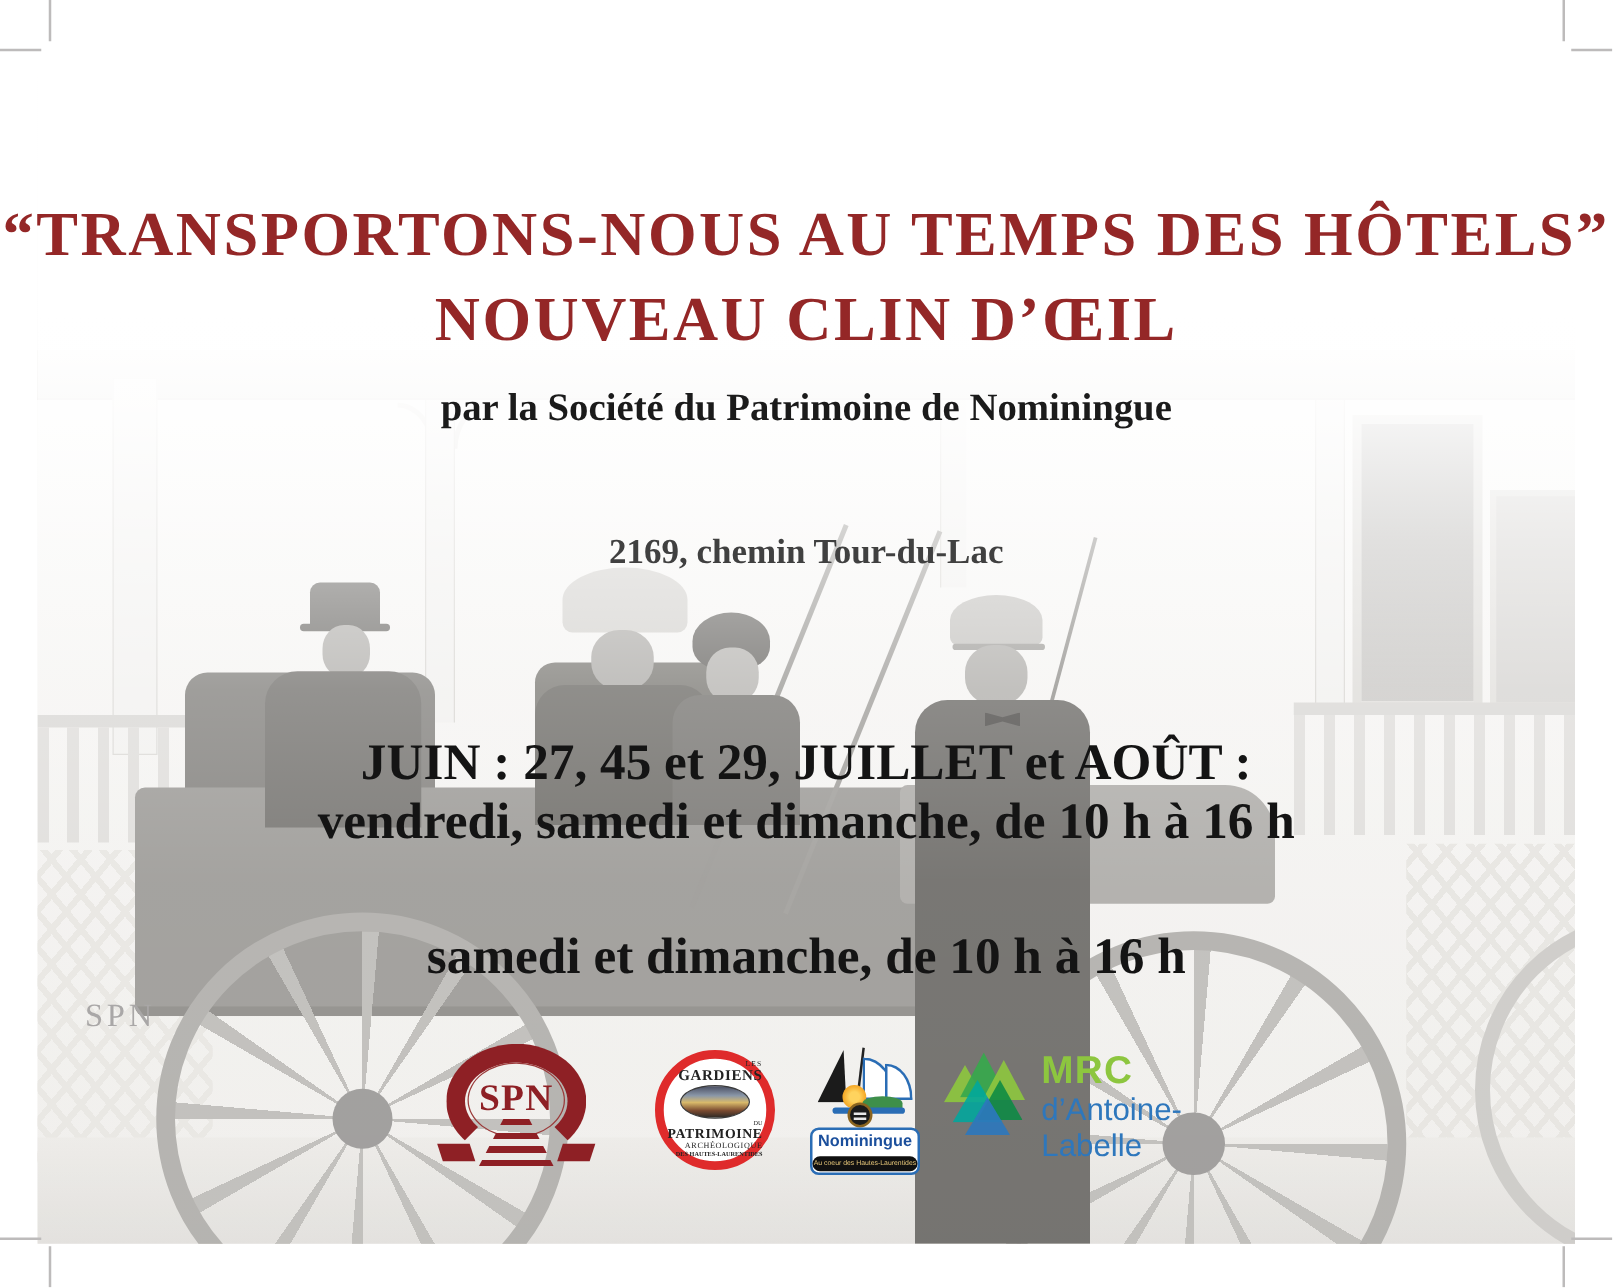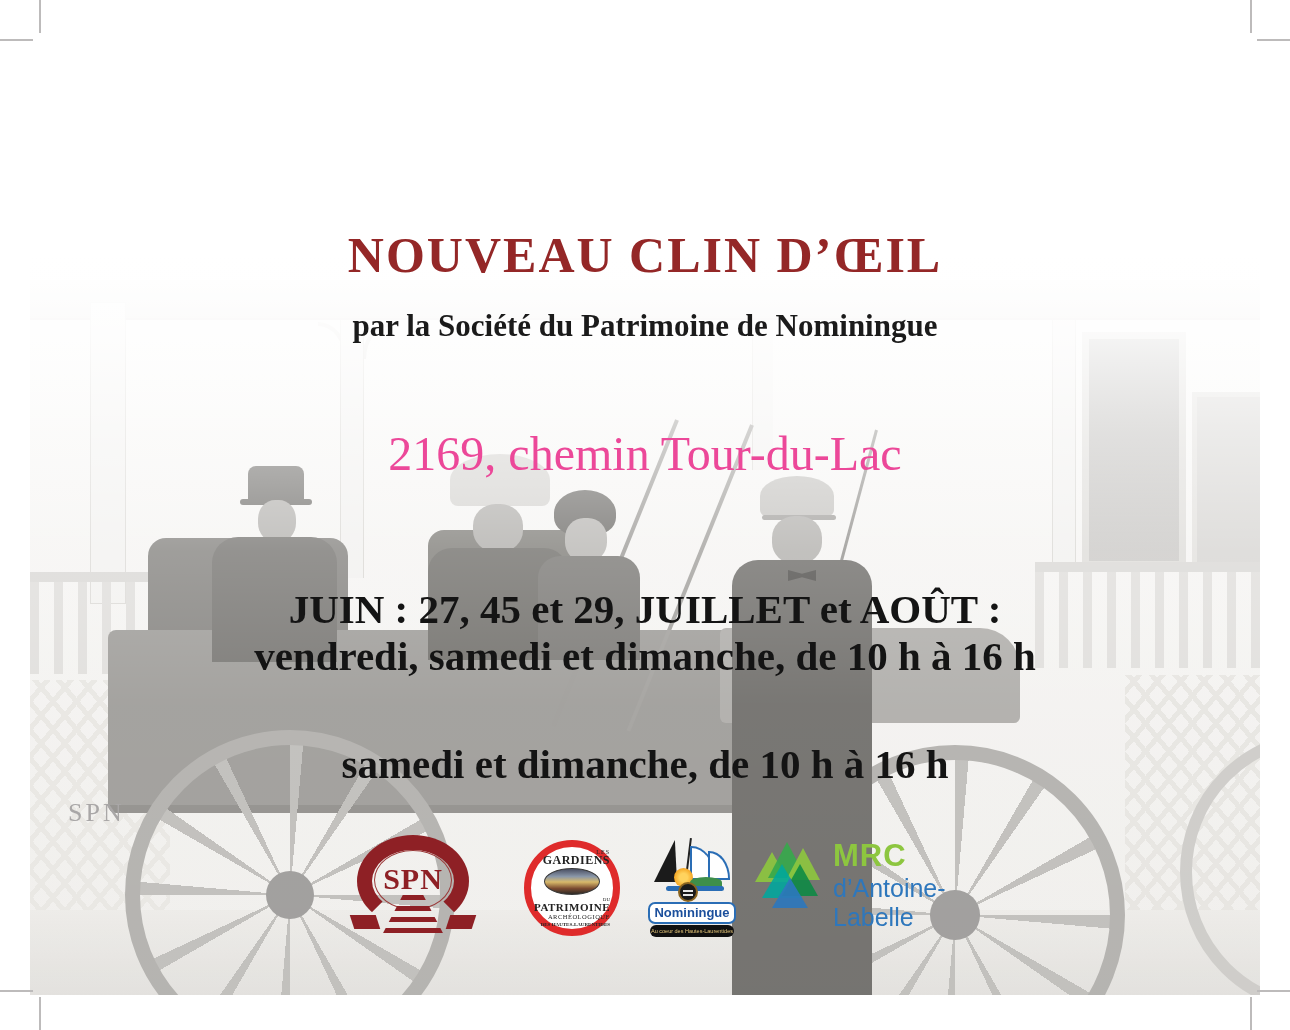--- a/index.html
+++ b/index.html
@@ -73,21 +73,21 @@
                  rgba(255,255,255,.6) 42%,rgba(255,255,255,.34) 54%,rgba(255,255,255,.22) 70%,rgba(255,255,255,.2) 100%);}
 
   
   .txt{position:absolute;left:0;width:100%;text-align:center;z-index:3;}
   .title{font-weight:bold;font-size:50px;letter-spacing:2px;line-height:55px;color:#942727;}
   .title1{top:160px;}
   .title2{top:228px;}
   .byline{top:308px;font-weight:bold;font-size:31px;color:#1b1b1b;}
   .expo{top:376px;font-weight:bold;font-size:41px;color:#1b1b1b;}
   .venue{font-family:"Liberation Sans",sans-serif;font-weight:bold;font-size:47px;color:#e6242b;letter-spacing:1px;margin-left:10px;position:relative;top:1px;}
-  .address{top:426px;font-size:48px;font-weight:normal;color:#ec4899;}
+  .address{top:426px;font-size:28px;font-weight:bold;color:#404040;}
   .sched{font-weight:bold;font-size:41px;color:#141414;}
   .sch1a{top:585px;}
   .sch1b{top:632px;}
   .sch2a{top:697px;}
   .sch2b{top:740px;}
   .watermark{position:absolute;left:68px;top:798px;z-index:3;font-size:26px;letter-spacing:3px;color:#a9a7a7;}
 
   
   .logo{position:absolute;z-index:4;}
   .logo *{position:absolute;box-sizing:border-box;}
@@ -121,21 +121,21 @@
   .nom{left:648px;top:838px;width:88px;height:100px;font-family:"Liberation Sans",sans-serif;}
   .nom-sail-black{left:6px;top:2px;width:36px;height:42px;background:#1b1b1b;clip-path:polygon(0 100%,58% 0,64% 100%);}
   .nom-mast{left:39px;top:0;width:2px;height:48px;background:#222;transform:rotate(7deg);}
   .nom-sail1{left:42px;top:8px;width:26px;height:34px;background:#fff;border:2px solid #2a6db5;border-radius:0 95% 0 0;}
   .nom-sail2{left:60px;top:13px;width:22px;height:29px;background:#fff;border:2px solid #2a6db5;border-radius:0 95% 0 0;}
   .nom-sun{left:26px;top:30px;width:19px;height:19px;border-radius:50%;background:radial-gradient(circle,#ffd35e 30%,#f5a623 70%);}
   .nom-hill{left:42px;top:39px;width:32px;height:11px;background:#3e8f4a;border-radius:50% 50% 0 0;}
   .nom-water{left:18px;top:48px;width:58px;height:5px;background:#2a6db5;border-radius:3px;}
   .nom-emblem{left:30px;top:44px;width:20px;height:20px;background:#1b1b1b;border:2px solid #8a6420;border-radius:50%;}
   .nom-emblem:after{content:"";position:absolute;left:3px;top:6px;width:10px;height:2px;background:#e8e8e8;box-shadow:0 4px 0 #e8e8e8;}
-  .nom-band{left:0;top:64px;width:88px;height:22px;background:#fff;border:2px solid #2a6db5;border-radius:7px;
+  .nom-band{left:0;top:64px;width:88px;height:38px;background:#fff;border:2px solid #2a6db5;border-radius:7px;
       text-align:center;font-weight:bold;font-size:13px;line-height:18px;color:#1b4f9c;}
   .nom-banner{left:2px;top:87px;width:84px;height:12px;background:#101010;border-radius:6px;
       text-align:center;font-size:5.5px;line-height:12px;color:#e8c87a;}
 
   
   .mrc{left:755px;top:836px;width:265px;height:82px;font-family:"Liberation Sans",sans-serif;}
   .mrc i{position:absolute;display:block;clip-path:polygon(50% 0,100% 100%,0 100%);}
   .m-t1{left:0;top:16px;width:34px;height:30px;background:#8dc63f;opacity:.92;}
   .m-t2{left:13px;top:6px;width:38px;height:36px;background:#37a84c;opacity:.92;}
   .m-t3{left:31px;top:12px;width:34px;height:32px;background:#8dc63f;opacity:.92;}
@@ -193,20 +193,21 @@
     <i class="ph-woman-hair"></i>
     <i class="ph-woman-face"></i>
     <i class="ph-woman-body"></i>
     <i class="ph-man3-cap"></i>
     <i class="ph-man3-face"></i>
     <i class="ph-man3-body"></i>
     <i class="ph-bowtie"></i>
   </div>
   <div class="photo-fade"></div>
 
+  <div class="txt title title1">“TRANSPORTONS-NOUS AU TEMPS DES HÔTELS”</div>
   <div class="txt title title2">NOUVEAU CLIN D’ŒIL</div>
   <div class="txt byline">par la Société du Patrimoine de Nominingue</div>
 
   <div class="txt address">2169, chemin Tour-du-Lac</div>
 
   <div class="txt sched sch1a">JUIN : 27, 45 et 29, JUILLET et AOÛT :</div>
   <div class="txt sched sch1b">vendredi, samedi et dimanche, de 10 h à 16 h</div>
   <div class="txt sched sch2b">samedi et dimanche, de 10 h à 16 h</div>
 
   <div class="watermark">SPN</div>

